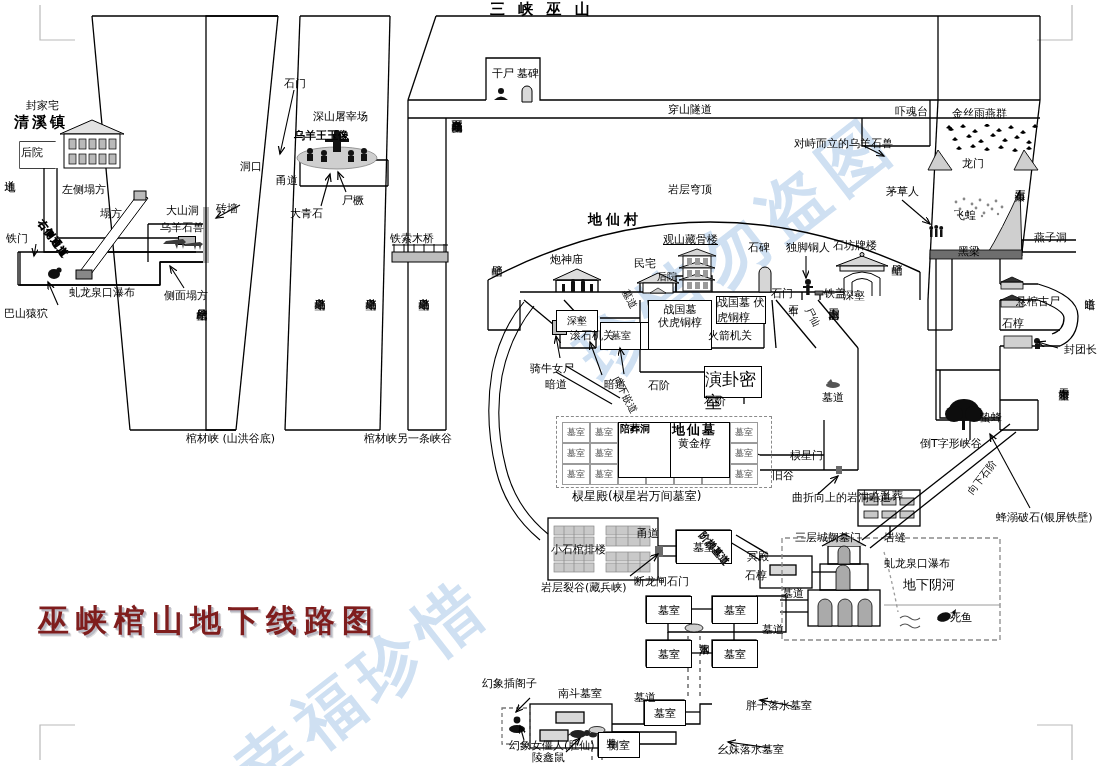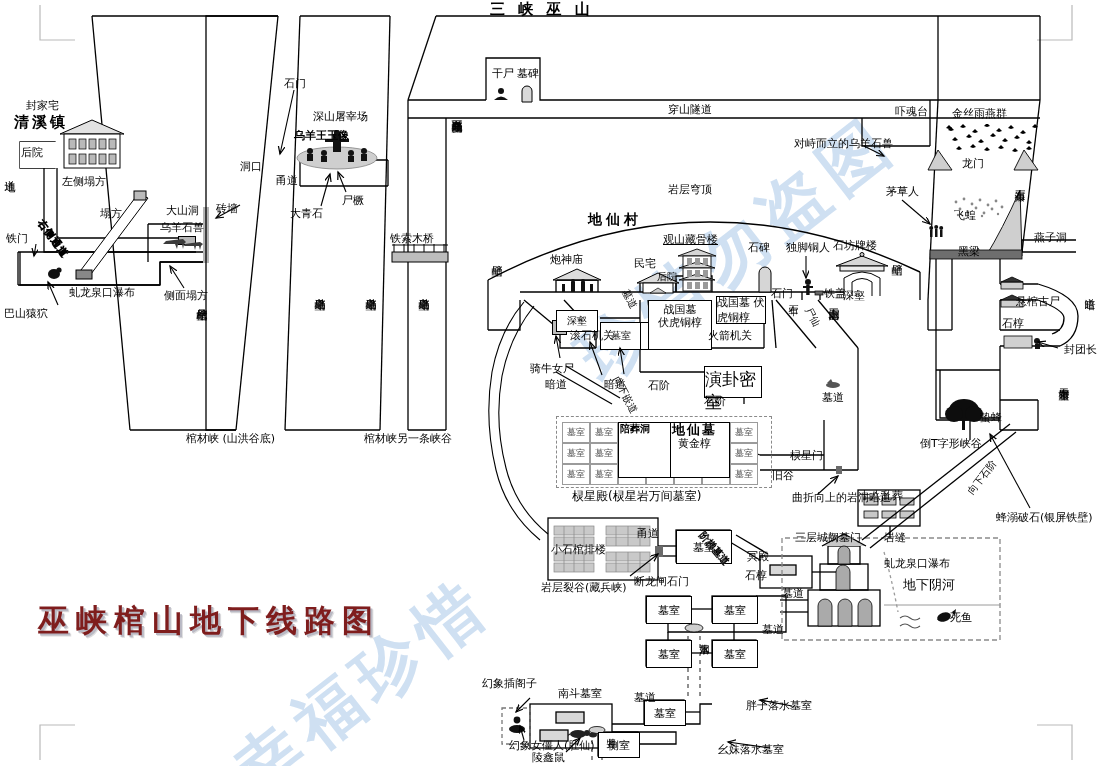--- a/index.html
+++ b/index.html
@@ -629,21 +629,21 @@
   <div class="box" style="left:712px;top:640px;width:44px;height:26px;font-size:11px;">墓室</div>
   <div class="box" style="left:644px;top:700px;width:40px;height:24px;font-size:11px;">墓室</div>
   <div class="box" style="left:598px;top:732px;width:40px;height:24px;font-size:11px;">侧室</div>
 
   <div class="lbl b" style="left:490px;top:2px;font-size:15px;letter-spacing:4px;">三  峡  巫  山</div>
 
   <div class="lbl b" style="left:14px;top:72px;font-size:15px;letter-spacing:3px;margin-top:43px;">清溪镇</div>
   <div class="lbl md" style="left:26px;top:100px;">封家宅</div>
   <div class="lbl md" style="left:21px;top:147px;">后院</div>
   <div class="lbl md vert" style="left:4px;top:172px;">地道</div>
-  <div class="lbl md" style="left:62px;top:176px;">左侧塌方</div>
+  <div class="lbl md" style="left:62px;top:184px;">左侧塌方</div>
   <div class="lbl md" style="left:100px;top:208px;">塌方</div>
   <div class="lbl sm b" style="left:44px;top:218px;transform:rotate(54deg);transform-origin:left top;letter-spacing:1px;color:#fff;-webkit-text-stroke:0.6px #000;">右侧通道</div>
   <div class="lbl md" style="left:6px;top:233px;">铁门</div>
   <div class="lbl md" style="left:4px;top:308px;">巴山猿狖</div>
   <div class="lbl md" style="left:69px;top:287px;">虬龙泉口瀑布</div>
   <div class="lbl md" style="left:164px;top:290px;">侧面塌方</div>
   <div class="lbl md" style="left:166px;top:205px;">大山洞</div>
   <div class="lbl md" style="left:160px;top:222px;">乌羊石兽</div>
   <div class="lbl md" style="left:216px;top:203px;">砖墙</div>
   <div class="lbl md vert" style="left:196px;top:300px;">悬棺峭壁</div>

